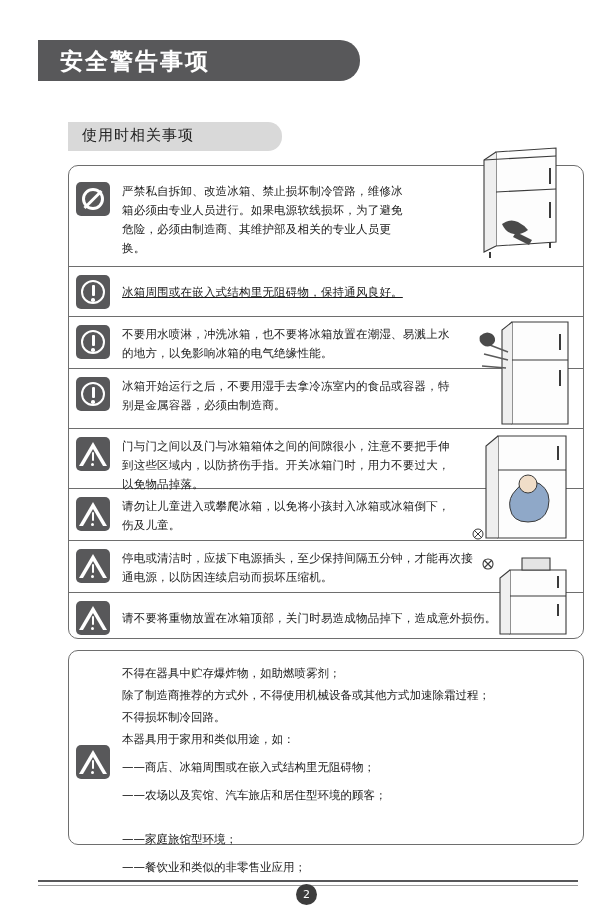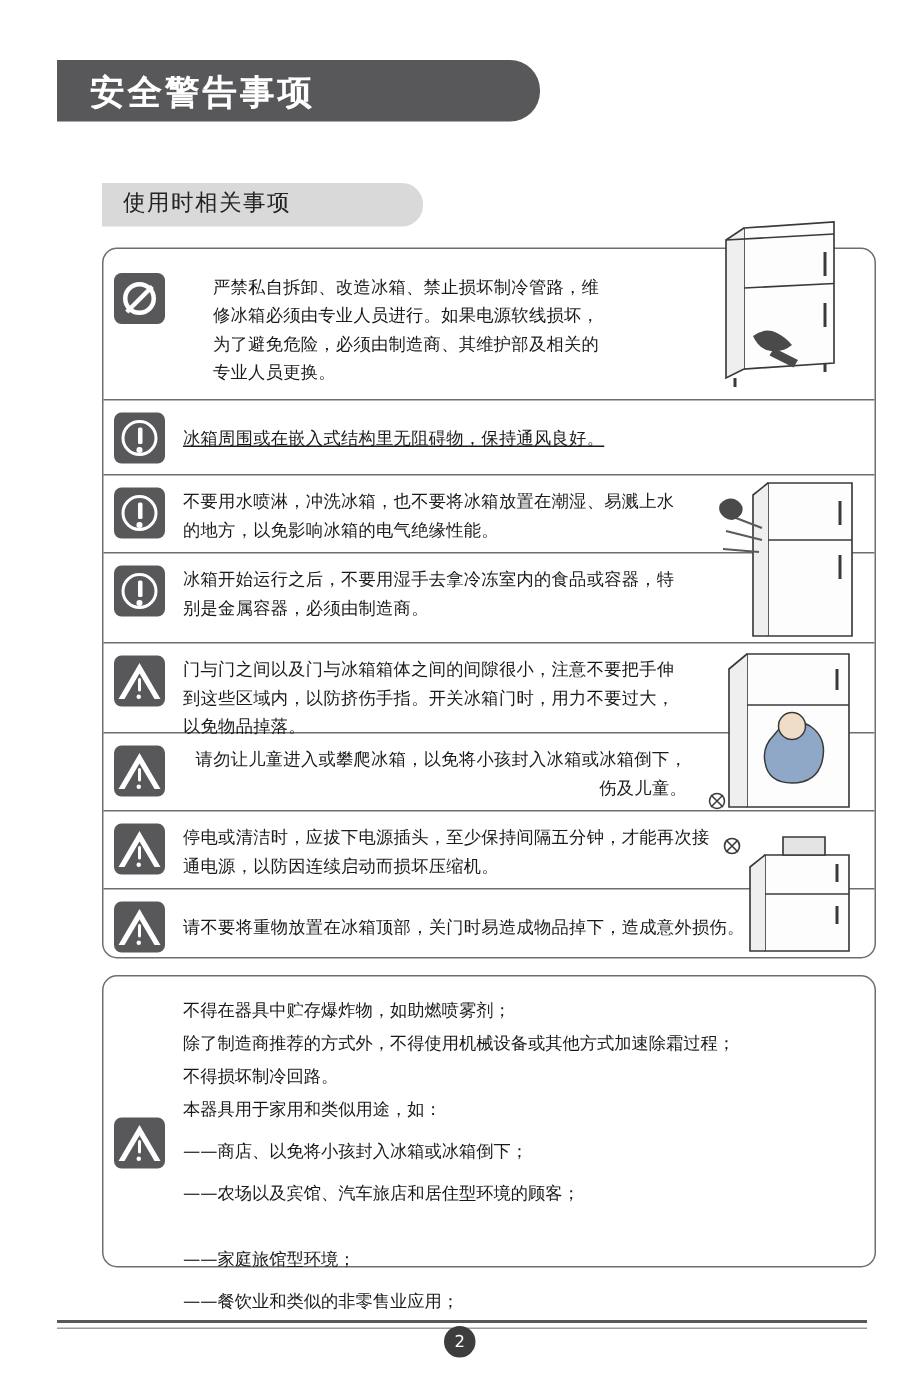--- a/index.html
+++ b/index.html
@@ -242,21 +242,21 @@
   <div class="group-box" id="group-main"></div>
 
   <div class="row-sep" style="top:266px;"></div>
   <div class="row-sep" style="top:316px;"></div>
   <div class="row-sep" style="top:368px;"></div>
   <div class="row-sep" style="top:428px;"></div>
   <div class="row-sep" style="top:488px;"></div>
   <div class="row-sep" style="top:540px;"></div>
   <div class="row-sep" style="top:592px;"></div>
 
-  <div class="row" style="left:76px; top:182px; width:330px;gap:20px;">
+  <div class="row" style="left:76px; top:182px; width:330px;">
     <div class="icon icon-prohibit">
       <div class="circ"></div>
         <div class="slash"></div>
     </div>
     <div class="row-text" style="margin-left:12px; width:284px;">严禁私自拆卸、改造冰箱、禁止损坏制冷管路，维修冰箱必须由专业人员进行。如果电源软线损坏，为了避免危险，必须由制造商、其维护部及相关的专业人员更换。</div>
   </div>
 
   <div class="row" style="left:76px; top:275px; width:420px;">
     <div class="icon icon-excl-circle">
       <div class="circ"></div>
@@ -294,21 +294,21 @@
     <div class="row-text" style="margin-left:12px; width:336px;">门与门之间以及门与冰箱箱体之间的间隙很小，注意不要把手伸到这些区域内，以防挤伤手指。开关冰箱门时，用力不要过大，以免物品掉落。</div>
   </div>
 
   <div class="row" style="left:76px; top:497px; width:400px;">
     <div class="icon icon-warn">
       <div class="tri"></div>
         <div class="tri-in"></div>
         <div class="bar"></div>
         <div class="dot"></div>
     </div>
-    <div class="row-text" style="margin-left:12px; width:336px;text-align:right;">请勿让儿童进入或攀爬冰箱，以免将小孩封入冰箱或冰箱倒下，伤及儿童。</div>
+    <div class="row-text" style="margin-left:12px; width:336px;">请勿让儿童进入或攀爬冰箱，以免将小孩封入冰箱或冰箱倒下，伤及儿童。</div>
   </div>
 
   <div class="row" style="left:76px; top:601px; width:450px;">
     <div class="icon icon-warn">
       <div class="tri"></div>
         <div class="tri-in"></div>
         <div class="bar"></div>
         <div class="dot"></div>
     </div>
     <div class="row-text" style="margin-left:12px; width:400px; padding-top:8px;">请不要将重物放置在冰箱顶部，关门时易造成物品掉下，造成意外损伤。</div>
@@ -394,21 +394,21 @@
       <div class="tri-in"></div>
       <div class="bar"></div>
       <div class="dot"></div>
   </div>
 
   <div style="position:absolute; left:122px; top:662px; width:440px;">
     <div class="extra-line">不得在器具中贮存爆炸物，如助燃喷雾剂；</div>
     <div class="extra-line">除了制造商推荐的方式外，不得使用机械设备或其他方式加速除霜过程；</div>
     <div class="extra-line">不得损坏制冷回路。</div>
     <div class="extra-line">本器具用于家用和类似用途，如：</div>
-    <div class="extra-line" style="margin-top:6px;">——商店、以免将小孩封入冰箱或冰箱倒下；</div>
+    <div class="extra-line" style="margin-top:6px;">——商店、冰箱周围或在嵌入式结构里无阻碍物；</div>
     <div class="extra-line" style="margin-top:6px;">——农场以及宾馆、汽车旅店和居住型环境的顾客；</div>
     <div class="extra-line" style="margin-top:22px;">——家庭旅馆型环境；</div>
     <div class="extra-line" style="margin-top:6px;">——餐饮业和类似的非零售业应用；</div>
   </div>
 
   <div class="footer-rule"></div>
   <div class="footer-rule2"></div>
   <div class="page-number">2</div>
 
 </div>

